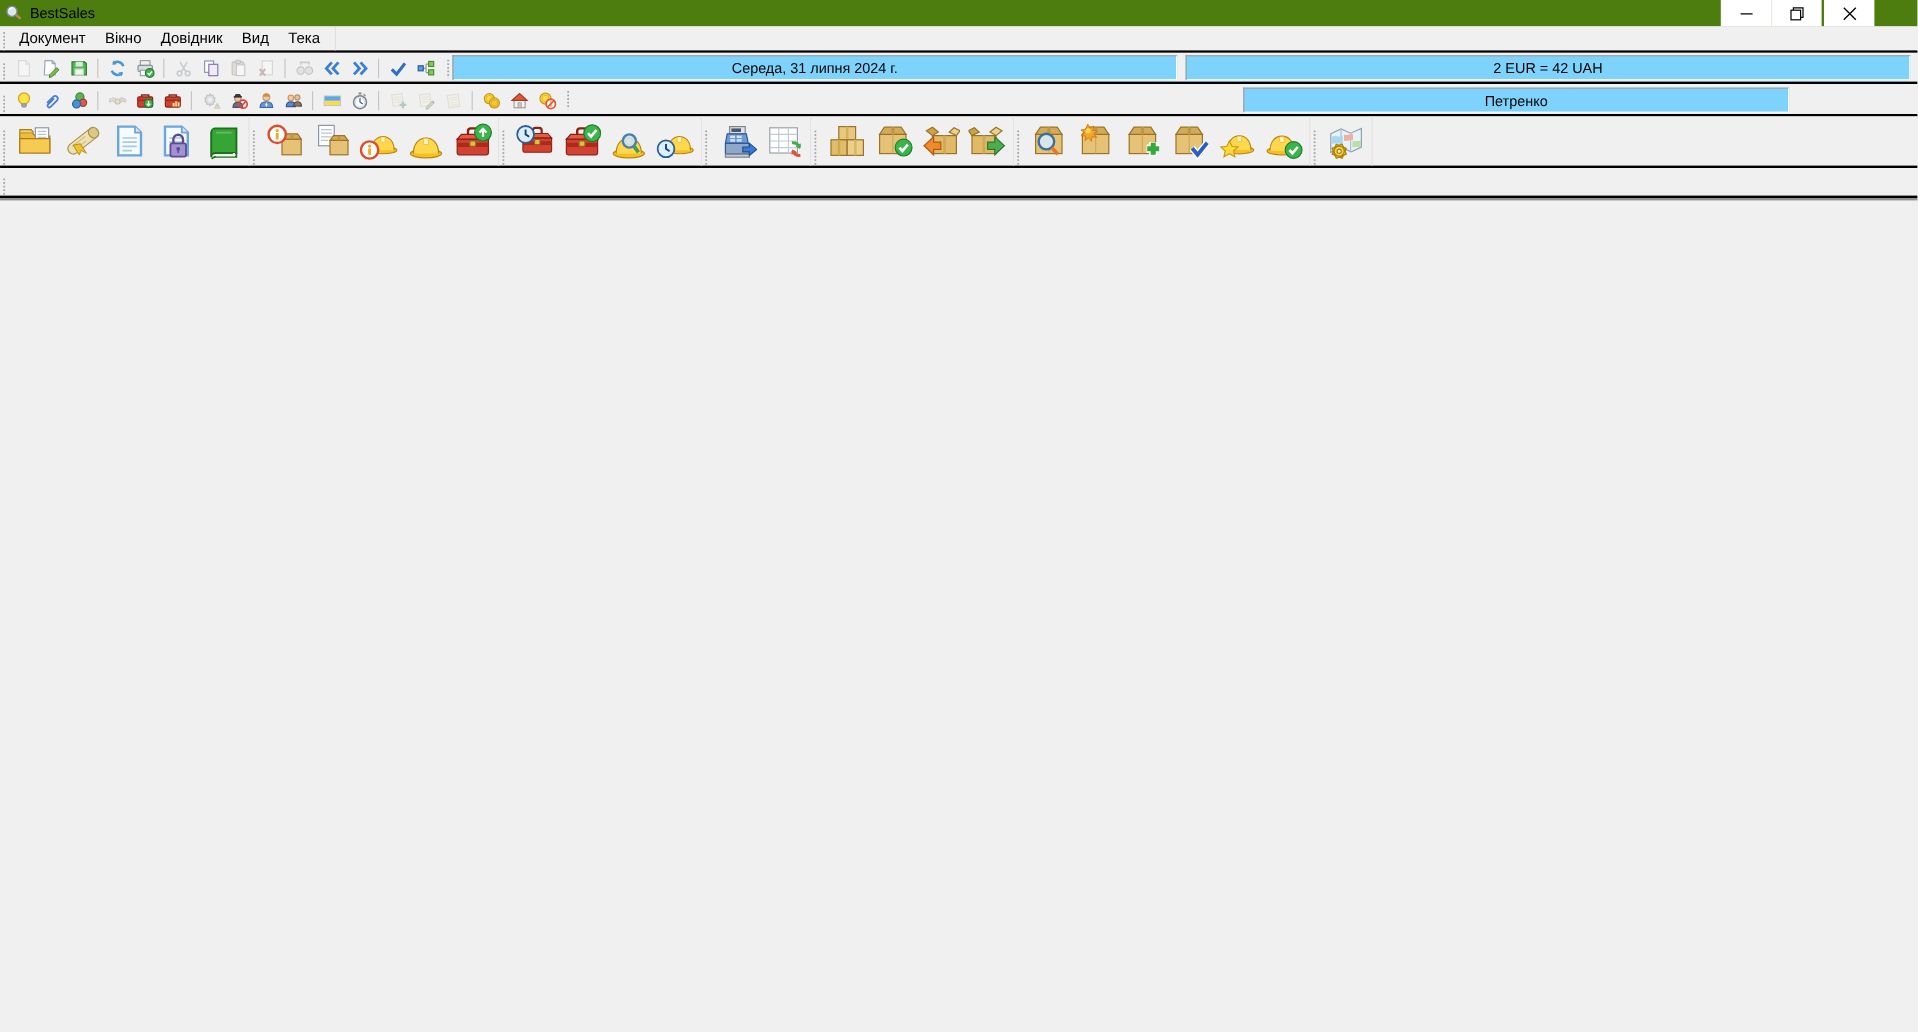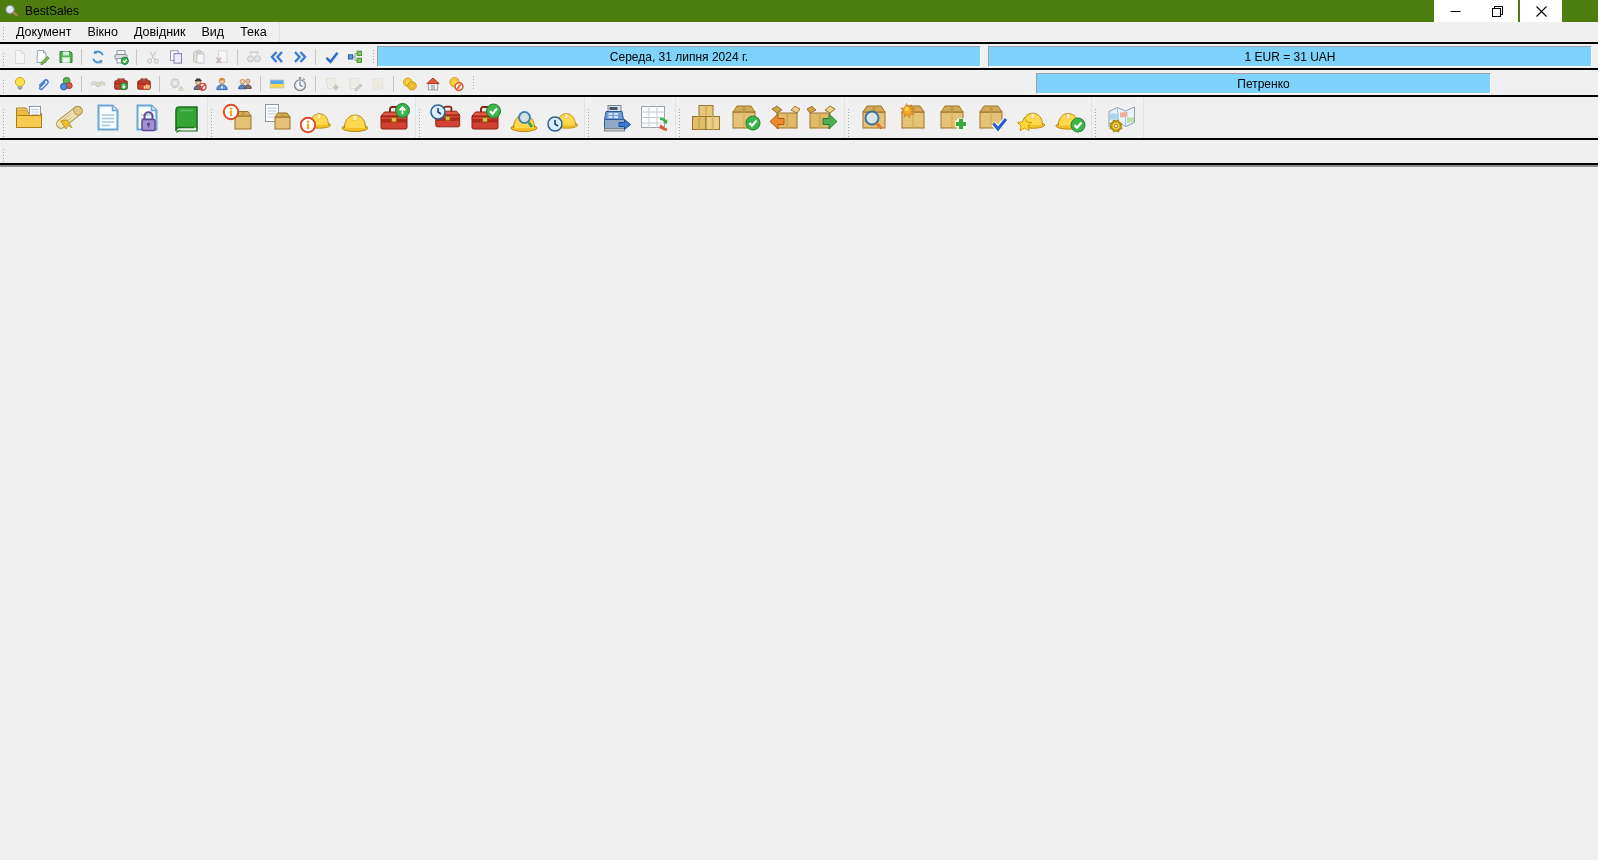--- a/index.html
+++ b/index.html
@@ -221,21 +221,21 @@
             <path d="M5.5 8H8M8 4.5v7M8 4.5h2.5M8 11.5h2.5" stroke="#909aa4" fill="none"></path>
             <rect x="1.5" y="5.8" width="4.2" height="4.2" fill="#5a9ade" stroke="#2a5f9e"></rect>
             <rect x="10.2" y="2.2" width="4.2" height="4.2" fill="#84c95c" stroke="#4a8f2a"></rect>
             <rect x="10.2" y="9.2" width="4.2" height="4.2" fill="#84c95c" stroke="#4a8f2a"></rect>
           </svg>
         </span>
       </div>
     </div>
   <span class="gripper abs" style="left:370px"></span>
   <div class="panel" id="panel-date">Середа, 31 липня 2024 г.</div>
-  <div class="panel" id="panel-rate">1 EUR = 31 UAH</div>
+  <div class="panel" id="panel-rate">2 EUR = 42 UAH</div>
 </div>
 
 <div class="band" id="row2">
   <span class="gripper"></span>
   <div id="row2-buttons" style="display:flex;align-items:center;">
       <div class="tbtn">
         <span class="ic">
           <svg width="16" height="16" viewBox="0 0 16 16">
             <circle cx="8" cy="6" r="4.6" fill="#ffe14a" stroke="#cfa713"></circle>
             <path d="M6.2 10.8h3.6v1.6H6.2z" fill="#b8bec4" stroke="#8c9298"></path>

